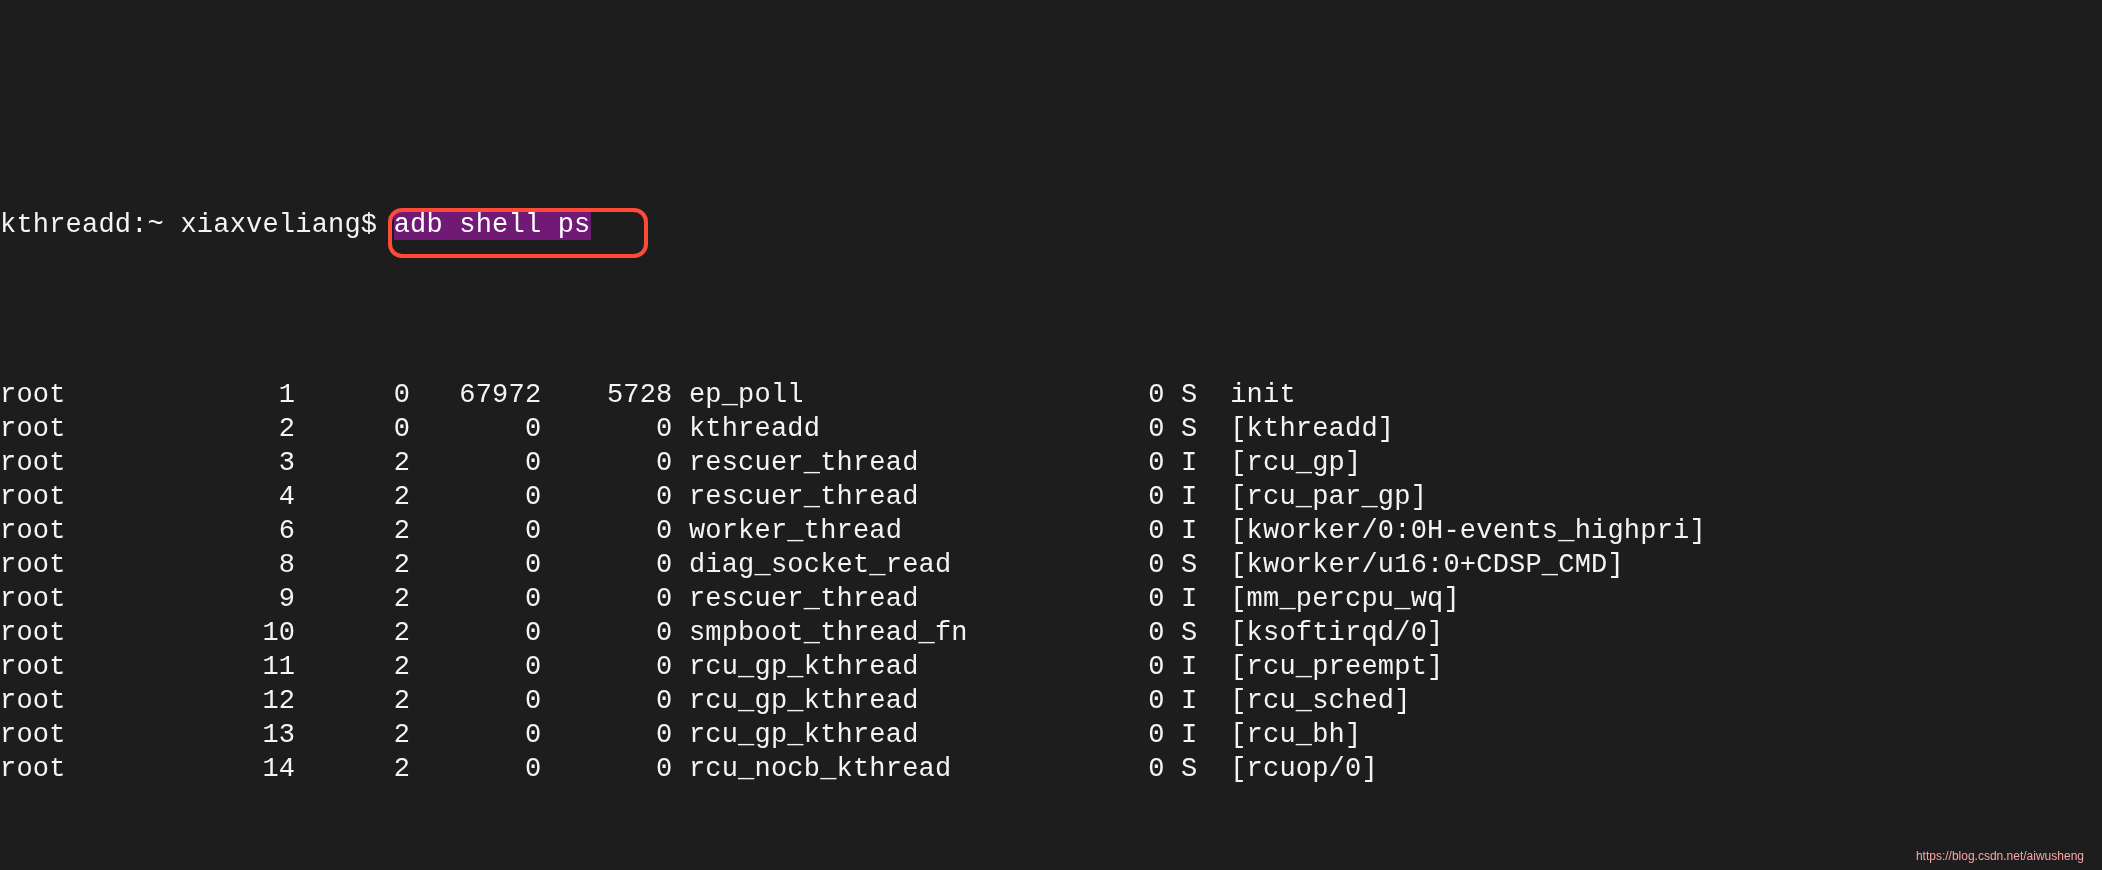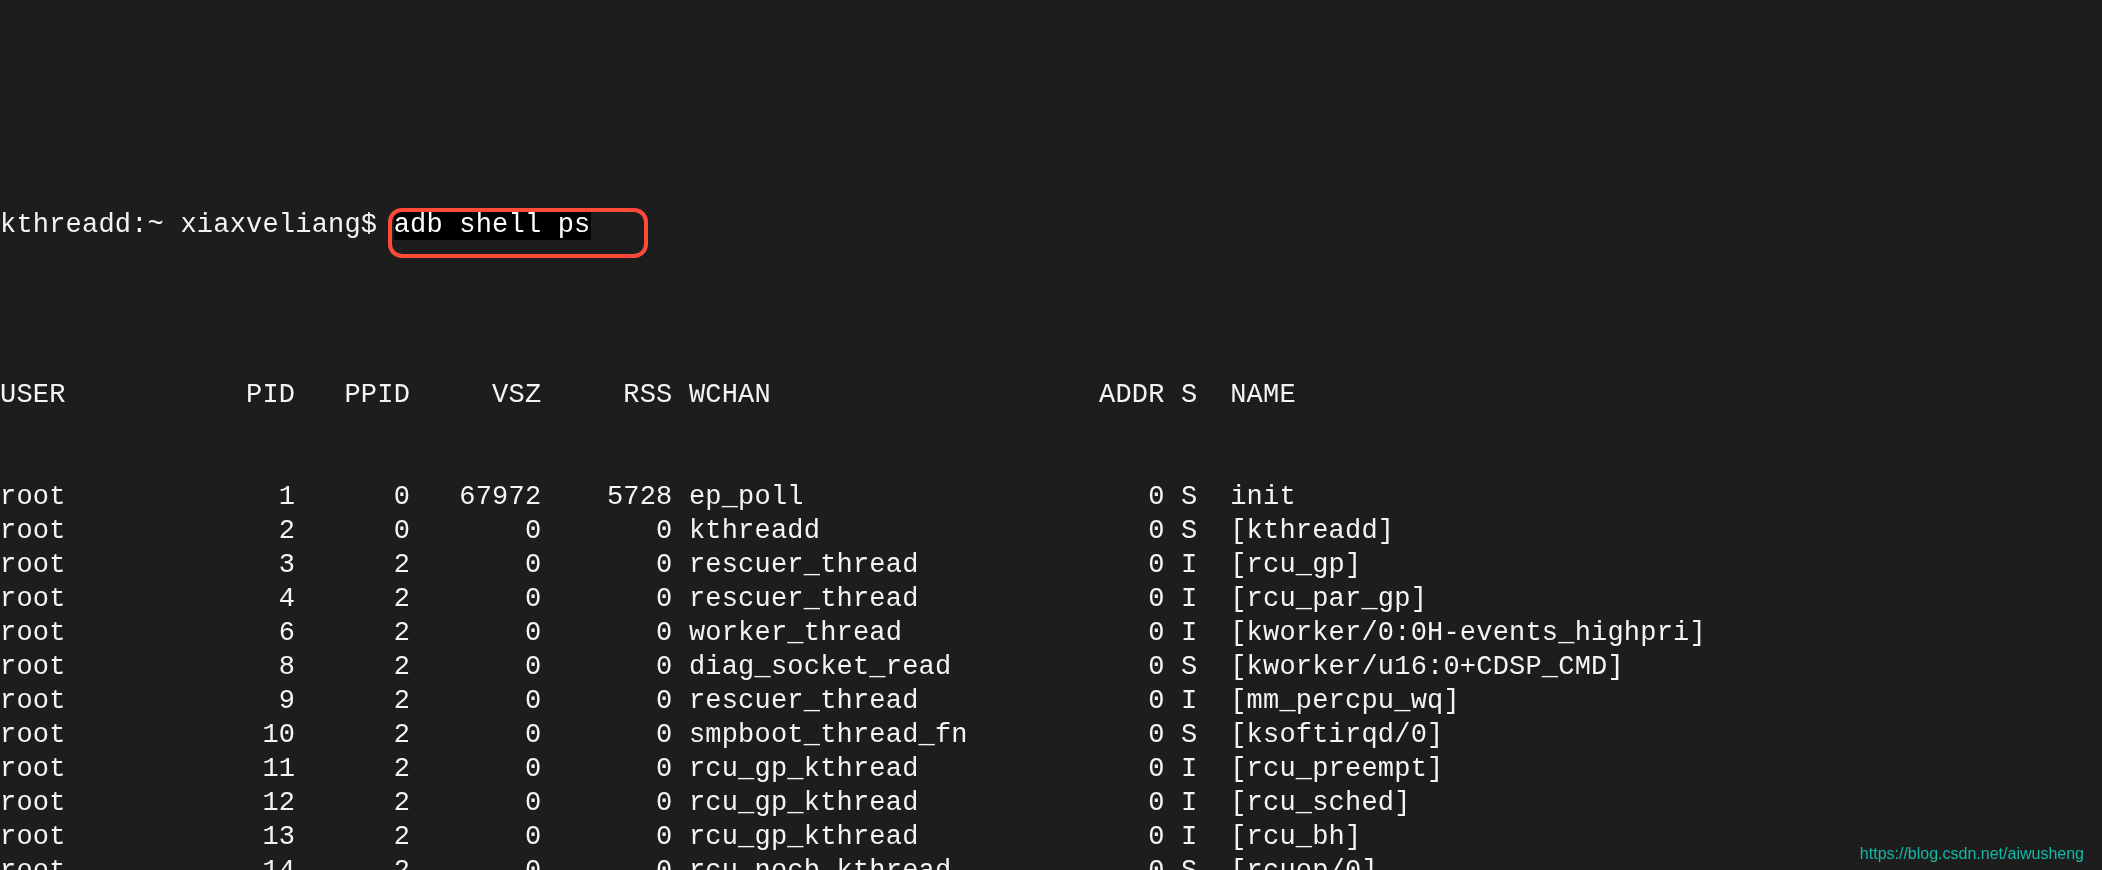--- a/index.html
+++ b/index.html
@@ -13,49 +13,48 @@
     height: 870px;
     overflow: hidden;
     white-space: pre;
     letter-spacing: 0.2px;
   }
   .terminal {
     padding: 4px 0 0 0;
   }
   .prompt-line { position: relative; }
   .selected {
-    background: #000000;
+    background: #701a75;
     color: #ffffff;
   }
   .highlight-box {
     position: absolute;
     border: 4px solid #ff4a3a;
     border-radius: 14px;
     pointer-events: none;
   }
   .watermark {
     position: absolute;
     bottom: 6px;
     right: 18px;
     font-family: Arial, sans-serif;
-    font-size: 16px;
-    color: #14b8a6;
+    font-size: 12px;
+    color: #fca5a5;
     letter-spacing: 0;
     white-space: nowrap;
   }
 </style>
 </head>
 <body>
 
 
 
 <div class="terminal">
   <div class="prompt-line"><span>kthreadd:~ xiaxveliang$ </span><span class="selected">adb shell ps</span>
     <div class="highlight-box" style="left: 388px; top: 0px; width: 260px; height: 50px;"></div>
   </div>
-  <div id="header-row">USER           PID   PPID     VSZ     RSS WCHAN                    ADDR S  NAME</div>
   <div id="ps-body"><div>root             1      0   67972    5728 ep_poll                     0 S  init</div><div>root             2      0       0       0 kthreadd                    0 S  [kthreadd]</div><div>root             3      2       0       0 rescuer_thread              0 I  [rcu_gp]</div><div>root             4      2       0       0 rescuer_thread              0 I  [rcu_par_gp]</div><div>root             6      2       0       0 worker_thread               0 I  [kworker/0:0H-events_highpri]</div><div>root             8      2       0       0 diag_socket_read            0 S  [kworker/u16:0+CDSP_CMD]</div><div>root             9      2       0       0 rescuer_thread              0 I  [mm_percpu_wq]</div><div>root            10      2       0       0 smpboot_thread_fn           0 S  [ksoftirqd/0]</div><div>root            11      2       0       0 rcu_gp_kthread              0 I  [rcu_preempt]</div><div>root            12      2       0       0 rcu_gp_kthread              0 I  [rcu_sched]</div><div>root            13      2       0       0 rcu_gp_kthread              0 I  [rcu_bh]</div><div>root            14      2       0       0 rcu_nocb_kthread            0 S  [rcuop/0]</div></div>
 </div>
 
 <div class="watermark">https://blog.csdn.net/aiwusheng</div>
 
 
 
 
 </body></html>

